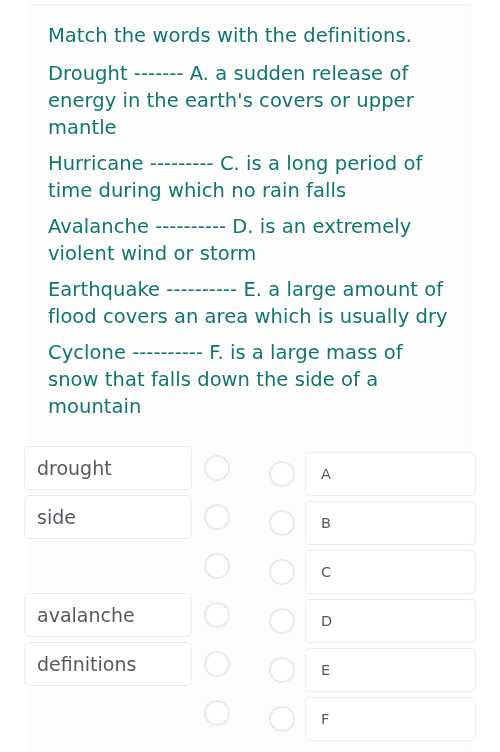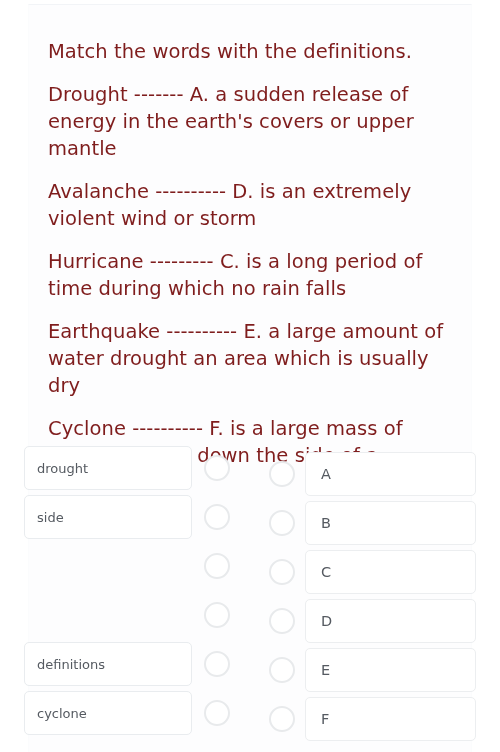--- a/index.html
+++ b/index.html
@@ -39,24 +39,24 @@
     top: 0;
     width: 500px;
   }
   .prompt-block {
     position: absolute;
     left: 48px;
     top: 22px;
     width: 408px;
   }
   .prompt-line {
-    color: #7f1d1d;
+    color: #0f766e;
     font-size: 19.5px;
     line-height: 27px;
-    margin: 16px 0 9px 0;
+    margin: 0 0 9px 0;
     letter-spacing: 0.05px;
     font-weight: 400;
   }
   .prompt-line.first {
     margin-bottom: 11px;
   }
   
   .match-area {
     position: absolute;
     left: 0;
@@ -75,21 +75,21 @@
     height: 44px;
     border: 1px solid #e9ecef;
     border-radius: 5px;
     background: #ffffff;
     box-sizing: border-box;
     display: flex;
     align-items: center;
   }
   .word-box-label {
     padding-left: 12px;
-    font-size: 13px;
+    font-size: 19px;
     color: #555a61;
     line-height: 1;
   }
   .letter-box {
     position: absolute;
     left: 305px;
     top: 6px;
     width: 171px;
     height: 44px;
     border: 1px solid #eceef0;
@@ -127,23 +127,23 @@
 <body>
 
 <div class="page">
   <div class="card-frame"></div>
 
   <div class="content">
 
     <div class="prompt-block">
       <p class="prompt-line first">Match the words with the definitions.</p>
       <p class="prompt-line">Drought ------- A. a sudden release of energy in the earth's covers or upper mantle</p>
+      <p class="prompt-line">Hurricane --------- C. is a long period of time during which no rain falls</p>
       <p class="prompt-line">Avalanche ---------- D. is an extremely violent wind or storm</p>
-      <p class="prompt-line">Hurricane --------- C. is a long period of time during which no rain falls</p>
-      <p class="prompt-line">Earthquake ---------- E. a large amount of water drought an area which is usually dry</p>
+      <p class="prompt-line">Earthquake ---------- E. a large amount of flood covers an area which is usually dry</p>
       <p class="prompt-line">Cyclone ---------- F. is a large mass of snow that falls down the side of a mountain</p>
     </div>
 
     <div class="match-area">
 
       <div class="match-row">
         <div class="word-box">
           <span class="word-box-label">drought</span>
         </div>
         <span class="radio left-radio"></span>
@@ -166,42 +166,42 @@
 
       <div class="match-row">
         <span class="radio left-radio"></span>
         <span class="radio right-radio"></span>
         <div class="letter-box">
           <span class="letter-box-label">C</span>
         </div>
       </div>
 
       <div class="match-row">
+        <div class="word-box">
+          <span class="word-box-label">avalanche</span>
+        </div>
         <span class="radio left-radio"></span>
         <span class="radio right-radio"></span>
         <div class="letter-box">
           <span class="letter-box-label">D</span>
         </div>
       </div>
 
       <div class="match-row">
         <div class="word-box">
           <span class="word-box-label">definitions</span>
         </div>
         <span class="radio left-radio"></span>
         <span class="radio right-radio"></span>
         <div class="letter-box">
           <span class="letter-box-label">E</span>
         </div>
       </div>
 
       <div class="match-row">
-        <div class="word-box">
-          <span class="word-box-label">cyclone</span>
-        </div>
         <span class="radio left-radio"></span>
         <span class="radio right-radio"></span>
         <div class="letter-box">
           <span class="letter-box-label">F</span>
         </div>
       </div>
 
     </div>
   </div>
 </div>

